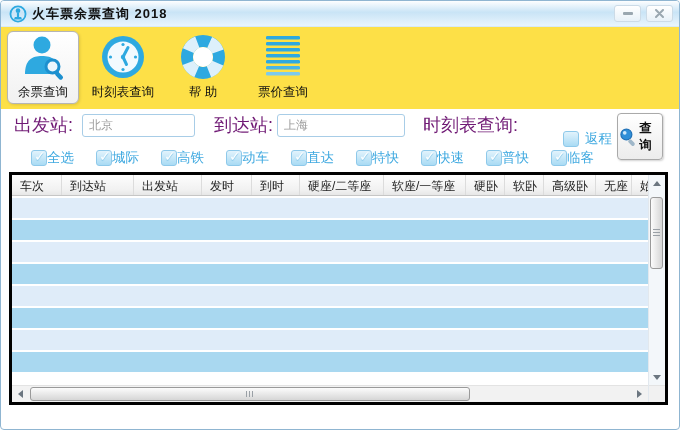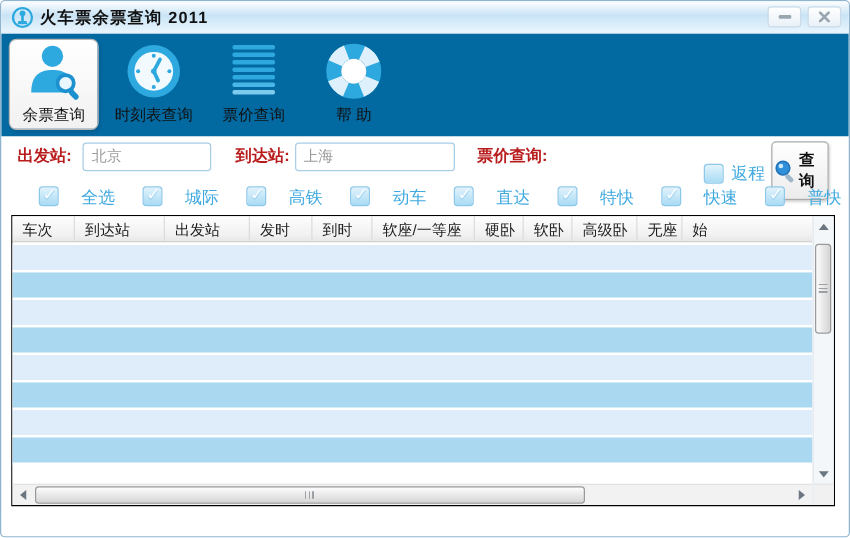--- a/index.html
+++ b/index.html
@@ -22,39 +22,39 @@
   .tb-btns { margin-left:auto; display:flex; gap:5px; }
   .tb-btn {
     width:27px; height:17px; border:1px solid #ccdbe7; border-radius:3px;
     background:linear-gradient(#ffffff,#e8f1f8); display:flex; align-items:center; justify-content:center;
   }
   .min-glyph { width:10px; height:3px; background:#9aa7b0; border-radius:1px; }
 
   
   .toolbar {
     position:absolute; top:26px; left:0; right:0; height:82px;
-    background:#0369a1; display:flex; align-items:flex-start; padding:4px 0 0 6px; gap:8px;
+    background:#fde047; display:flex; align-items:flex-start; padding:4px 0 0 6px; gap:8px;
   }
   .tool {
     width:72px; height:73px; display:flex; flex-direction:column; align-items:center;
     justify-content:flex-end; padding-bottom:2px; border:1px solid transparent; border-radius:6px;
   }
   .tool.selected {
     border:1px solid #b5b5b5; background:linear-gradient(#ffffff,#f1f1f1);
     box-shadow:1px 1px 3px rgba(0,0,0,0.12);
   }
   .tool .t-icon { width:48px; height:48px; margin-bottom:3px; }
   .tool .t-label { font-size:12.5px; color:#111; white-space:nowrap; }
 
   
   .form-row {
     position:absolute; top:110px; left:0; height:28px; right:70px;
     display:flex; align-items:center;
   }
-  .f-label { font-weight:bold; font-size:13px; color:#b91c1c; white-space:nowrap; }
+  .f-label { font-weight:normal; font-size:18px; color:#701a75; white-space:nowrap; }
   .f-input {
     height:23px; border:1px solid #a8cde7; border-radius:3px; padding:0 6px;
     font-size:12px; color:#9b9b9b; outline:none; background:#fff;
     font-family:"Liberation Sans","DejaVu Sans",sans-serif;
   }
   .date-input { font-family:"DejaVu Sans Mono",monospace; letter-spacing:1px; }
 
   .return-group { position:absolute; left:562px; top:129px; display:flex; align-items:center; gap:6px; }
   .return-label { color:#3fa9e0; font-size:13.5px; }
 
@@ -66,35 +66,35 @@
     display:flex; flex-direction:row; align-items:center; justify-content:center; gap:1px;
     cursor:pointer;
   }
   .search-btn .s-label { font-size:12.5px; font-weight:bold; color:#111; }
 
   
   .filter-row {
     position:absolute; top:147px; left:30px; height:20px;
     display:flex; align-items:center; gap:22px;
   }
-  .filter-item { display:flex; align-items:flex-start; gap:18px; }
+  .filter-item { display:flex; align-items:center; gap:0; }
   .cb {
     width:16px; height:16px; border-radius:3px; border:1px solid #8ec9ea;
     background:linear-gradient(180deg,#e2f3fc,#a9dbf4); position:relative; flex:0 0 auto;
   }
   .cb.checked::after {
     content:"\2713"; position:absolute; left:2px; top:-3px;
     font-size:14px; font-weight:bold; color:#fdfeff; text-shadow:0 1px 1px #7cc4e8;
   }
   .filter-label { color:#3fa9e0; font-size:13.5px; white-space:nowrap; }
 
   
   .table {
     position:absolute; left:8px; top:171px; width:659px; height:233px;
-    border:1px solid #000000; background:#fff; display:flex;
+    border:3px solid #000000; background:#fff; display:flex;
   }
   .t-main { flex:1; min-width:0; display:flex; flex-direction:column; }
   .thead {
     height:21px; flex:0 0 auto; display:flex;
     background:linear-gradient(#fdfdfd,#f1f1f1 75%,#e7e7e7);
     border-bottom:1px solid #c6c6c6;
   }
   .th {
     padding:3px 0 0 8px; font-size:12px; color:#222; border-right:1px solid #dcdcdc;
     white-space:nowrap; overflow:hidden; flex:0 0 auto;
@@ -142,21 +142,21 @@
 <body>
 
 <div class="window">
 
   <div class="titlebar">
     <svg class="app-icon" viewBox="0 0 20 20">
       <circle cx="10" cy="10" r="8.4" fill="none" stroke="#2ea9e0" stroke-width="2"></circle>
       <circle cx="10" cy="6.3" r="2.6" fill="#2ea9e0"></circle>
       <path d="M8.8 8.6 h2.4 v4.6 h2.3 l1 2.9 h-9 l1 -2.9 h2.3 z" fill="#2ea9e0"></path>
     </svg>
-    <span class="title-text">火车票余票查询 2011</span>
+    <span class="title-text">火车票余票查询 2018</span>
     <div class="tb-btns">
       <div class="tb-btn">
         <div class="min-glyph"></div>
       </div>
       <div class="tb-btn">
         <svg width="9" height="9" viewBox="0 0 9 9">
           <path d="M1 1 L8 8 M8 1 L1 8" stroke="#9aa7b0" stroke-width="2" stroke-linecap="round"></path>
         </svg>
       </div>
     </div>
@@ -181,46 +181,46 @@
         <circle cx="11.5" cy="24" r="1.6" fill="#2ea9e0"></circle>
         <circle cx="36.5" cy="24" r="1.6" fill="#2ea9e0"></circle>
         <path d="M24 24 L29 14.5" stroke="#2ea9e0" stroke-width="3" stroke-linecap="round"></path>
         <path d="M24 24 L27.5 31.5" stroke="#2ea9e0" stroke-width="3" stroke-linecap="round"></path>
         <circle cx="24" cy="24" r="2.2" fill="#2ea9e0"></circle>
       </svg>
       <span class="t-label">时刻表查询</span>
     </div>
     <div class="tool">
       <svg class="t-icon" viewBox="0 0 48 48">
+        <circle cx="24" cy="24" r="16" fill="none" stroke="#2ea9e0" stroke-width="12"></circle>
+        <circle cx="24" cy="24" r="16" fill="none" stroke="#ddf0fb" stroke-width="12" stroke-dasharray="12.57 12.57" stroke-dashoffset="-6.28"></circle>
+        <circle cx="24" cy="24" r="10" fill="#fff"></circle>
+      </svg>
+      <span class="t-label">帮 助</span>
+    </div>
+    <div class="tool">
+      <svg class="t-icon" viewBox="0 0 48 48">
         <rect x="7" y="3" width="34" height="3.6" rx="1.4" fill="#2ea9e0"></rect>
         <rect x="7" y="9" width="34" height="3.6" rx="1.4" fill="#2ea9e0"></rect>
         <rect x="7" y="15" width="34" height="3.6" rx="1.4" fill="#2ea9e0"></rect>
         <rect x="7" y="21" width="34" height="3.6" rx="1.4" fill="#2ea9e0"></rect>
         <rect x="7" y="27" width="34" height="3.6" rx="1.4" fill="#2ea9e0"></rect>
         <rect x="7" y="33" width="34" height="3.6" rx="1.4" fill="#48b6e6"></rect>
         <rect x="7" y="39" width="34" height="3.6" rx="1.4" fill="#7ccaec"></rect>
       </svg>
       <span class="t-label">票价查询</span>
     </div>
-    <div class="tool">
-      <svg class="t-icon" viewBox="0 0 48 48">
-        <circle cx="24" cy="24" r="16" fill="none" stroke="#2ea9e0" stroke-width="12"></circle>
-        <circle cx="24" cy="24" r="16" fill="none" stroke="#ddf0fb" stroke-width="12" stroke-dasharray="12.57 12.57" stroke-dashoffset="-6.28"></circle>
-        <circle cx="24" cy="24" r="10" fill="#fff"></circle>
-      </svg>
-      <span class="t-label">帮 助</span>
-    </div>
   </div>
 
   <div class="form-row">
     <span class="f-label" style="margin-left:13px">出发站:</span>
-    <input class="f-input" style="width: 103px; margin-left: 9px;" type="text" value="北京">
+    <input class="f-input" style="width: 113px; margin-left: 9px;" type="text" value="北京">
     <span class="f-label" style="margin-left:19px">到达站:</span>
     <input class="f-input" style="width: 128px; margin-left: 4px;" type="text" value="上海">
-    <span class="f-label" style="margin-left:18px">票价查询:</span>
+    <span class="f-label" style="margin-left:18px">时刻表查询:</span>
   </div>
 
   <div class="return-group">
     <span class="cb"></span>
     <span class="return-label">返程</span>
   </div>
 
   <div class="search-btn">
     <svg width="22" height="22" viewBox="0 0 24 24">
       <circle cx="10" cy="9" r="6.5" fill="#2f8fd8" stroke="#2373b8" stroke-width="1.5"></circle>
@@ -270,20 +270,21 @@
   </div>
 
   <div class="table">
     <div class="t-main">
       <div class="thead">
         <div class="th" style="width:50px">车次</div>
         <div class="th" style="width:72px">到达站</div>
         <div class="th" style="width:68px">出发站</div>
         <div class="th" style="width:50px">发时</div>
         <div class="th" style="width:48px">到时</div>
+        <div class="th" style="width:84px">硬座/二等座</div>
         <div class="th" style="width:82px">软座/一等座</div>
         <div class="th" style="width:39px">硬卧</div>
         <div class="th" style="width:39px">软卧</div>
         <div class="th" style="width:52px">高级卧</div>
         <div class="th" style="width:36px">无座</div>
         <div class="th last">始</div>
       </div>
       <div class="tbody">
         <div class="row light"></div>
         <div class="row dark"></div>

